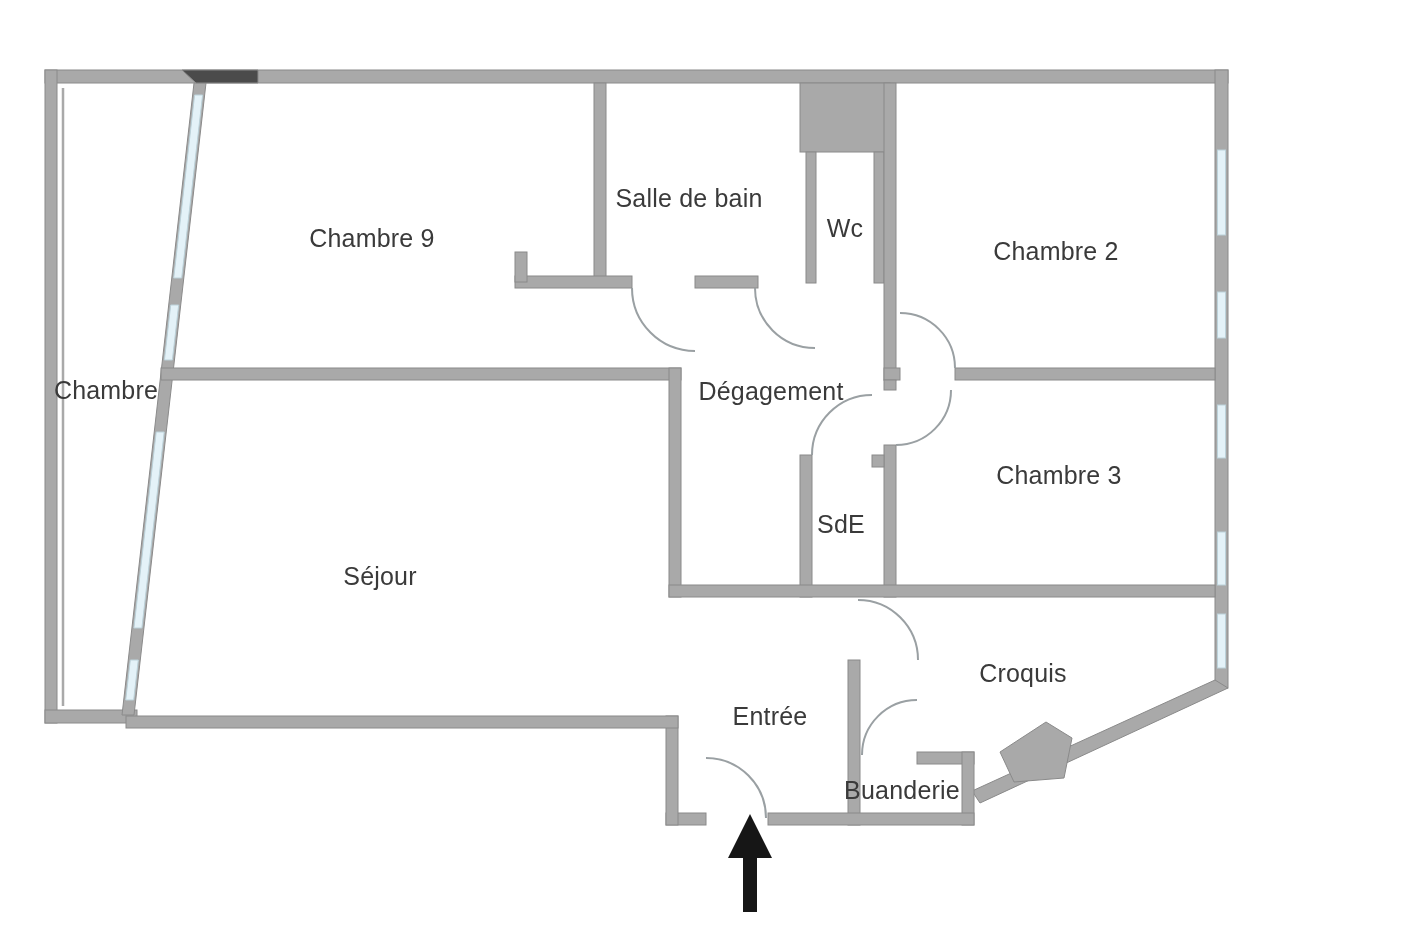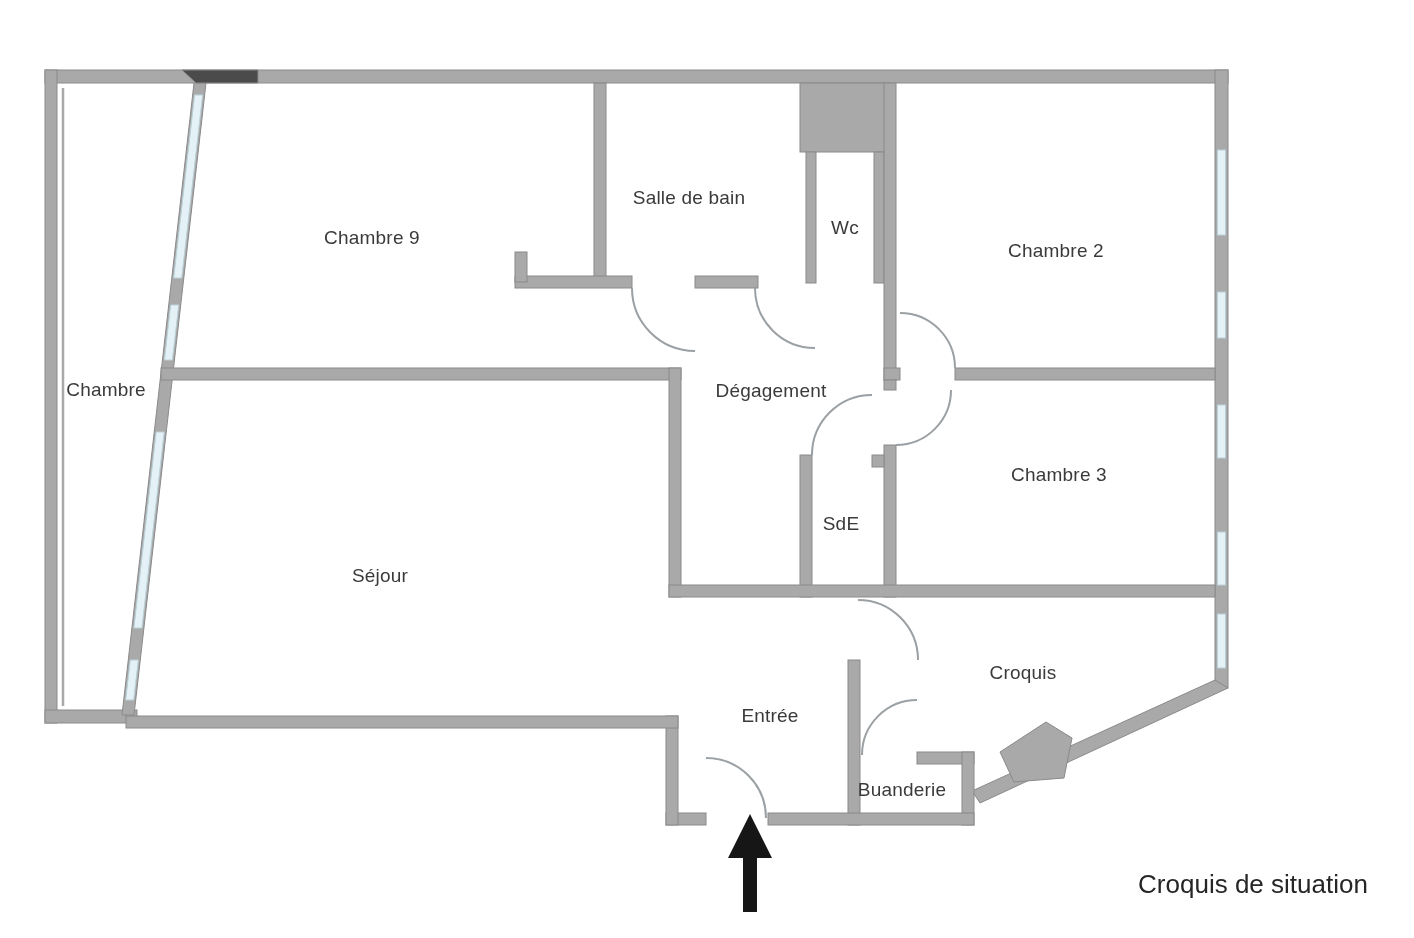--- a/index.html
+++ b/index.html
@@ -7,21 +7,21 @@
     position:relative;
     width:1414px;height:938px;
     background:#ffffff;
     overflow:hidden;
     font-family:"Liberation Sans", sans-serif;
   }
   .stage svg{position:absolute;left:0;top:0;}
   .lbl{
     position:absolute;
     transform:translate(-50%,-50%);
-    font-size:19px;
+    font-size:25px;
     color:#3a3a3a;
     white-space:nowrap;
     letter-spacing:0.2px;
   }
   .caption{
     position:absolute;
     transform:translate(-50%,-50%);
     font-size:26px;
     color:#262626;
     white-space:nowrap;
@@ -106,15 +106,14 @@
   <div class="lbl" style="left:845px;top:228px">Wc</div>
   <div class="lbl" style="left:1056px;top:251px">Chambre 2</div>
   <div class="lbl" style="left:771px;top:391px">Dégagement</div>
   <div class="lbl" style="left:1059px;top:475px">Chambre 3</div>
   <div class="lbl" style="left:841px;top:524px">SdE</div>
   <div class="lbl" style="left:380px;top:576px">Séjour</div>
   <div class="lbl" style="left:1023px;top:673px">Croquis</div>
   <div class="lbl" style="left:770px;top:716px">Entrée</div>
   <div class="lbl" style="left:902px;top:790px">Buanderie</div>
 
-  <div class="caption" style="left:1253px;top:884px">Croquis de situation</div>
 
 </div>
 
 </body></html>

